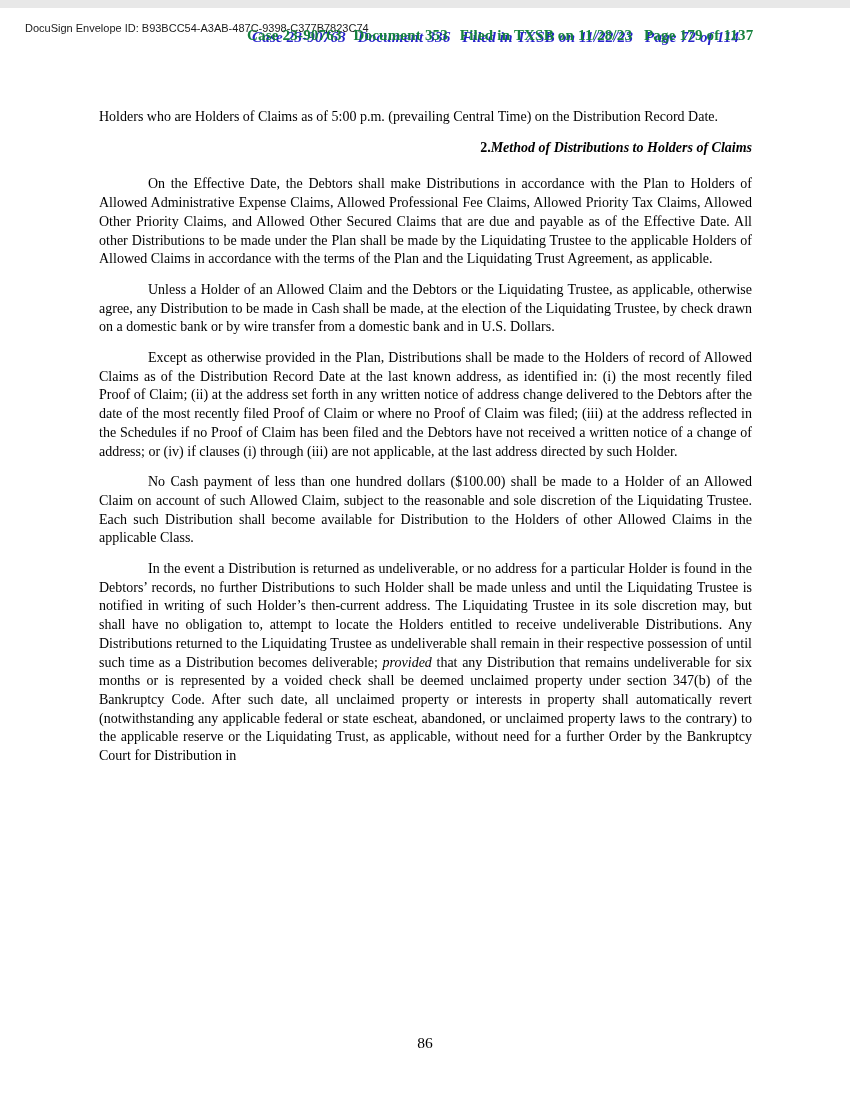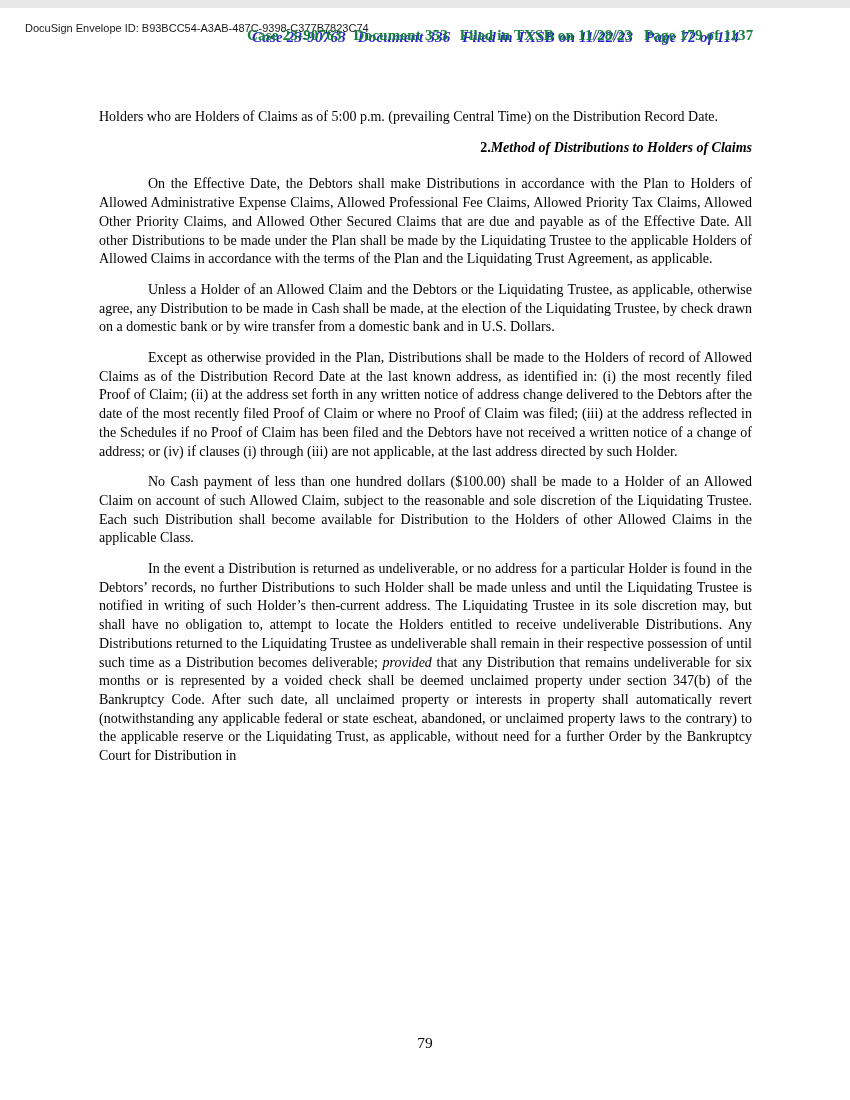--- a/index.html
+++ b/index.html
@@ -95,15 +95,15 @@
     <p class="para">Except as otherwise provided in the Plan, Distributions shall be made to the Holders of record of Allowed Claims as of the Distribution Record Date at the last known address, as identified in: (i) the most recently filed Proof of Claim; (ii) at the address set forth in any written notice of address change delivered to the Debtors after the date of the most recently filed Proof of Claim or where no Proof of Claim was filed; (iii) at the address reflected in the Schedules if no Proof of Claim has been filed and the Debtors have not received a written notice of a change of address; or (iv) if clauses (i) through (iii) are not applicable, at the last address directed by such Holder.</p>
 
 
     <p class="para">No Cash payment of less than one hundred dollars ($100.00) shall be made to a Holder of an Allowed Claim on account of such Allowed Claim, subject to the reasonable and sole discretion of the Liquidating Trustee.  Each such Distribution shall become available for Distribution to the Holders of other Allowed Claims in the applicable Class.</p>
 
 
     <p class="para"><span>In the event a Distribution is returned as undeliverable, or no address for a particular Holder is found in the Debtors’ records, no further Distributions to such Holder shall be made unless and until the Liquidating Trustee is notified in writing of such Holder’s then-current address.  The Liquidating Trustee in its sole discretion may, but shall have no obligation to, attempt to locate the Holders entitled to receive undeliverable Distributions.  Any Distributions returned to the Liquidating Trustee as undeliverable shall remain in their respective possession of until such time as a Distribution becomes deliverable; </span><span class="italic">provided</span><span> that any Distribution that remains undeliverable for six months or is represented by a voided check shall be deemed unclaimed property under section 347(b) of the Bankruptcy Code.  After such date, all unclaimed property or interests in property shall automatically revert (notwithstanding any applicable federal or state escheat, abandoned, or unclaimed property laws to the contrary) to the applicable reserve or the Liquidating Trust, as applicable, without need for a further Order by the Bankruptcy Court for Distribution in</span></p>
 
   </div>
 
-  <div class="page-number">79</div>
+  <div class="page-number">86</div>
 
 </div>
 
 </body></html>

